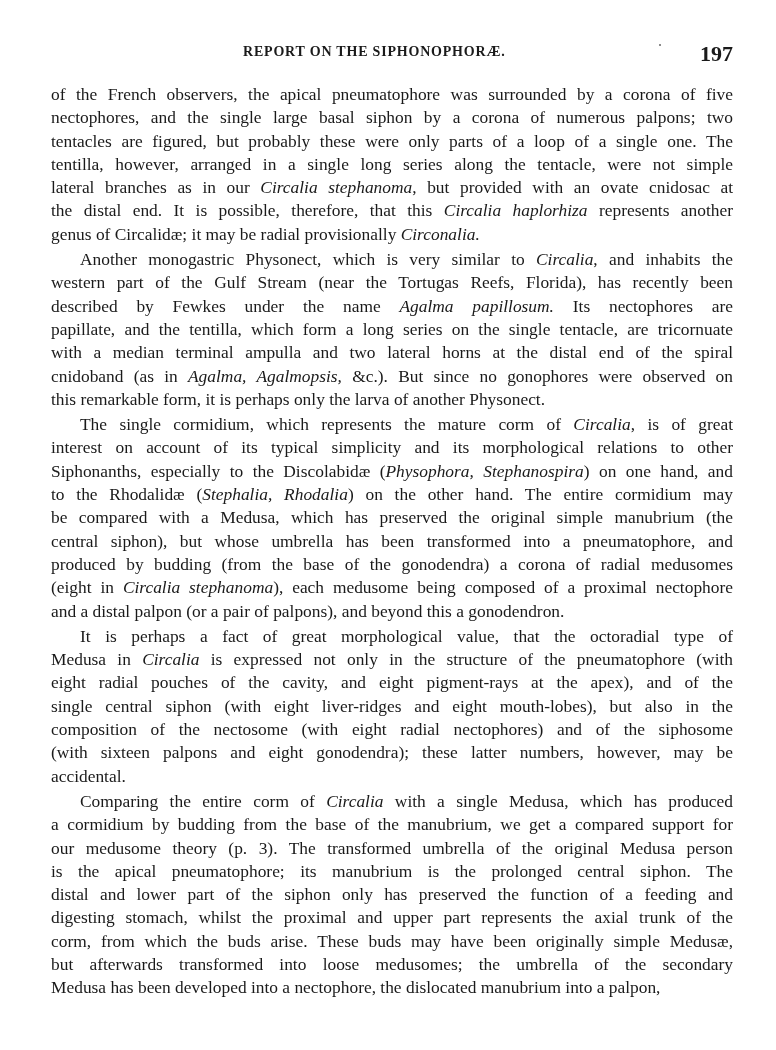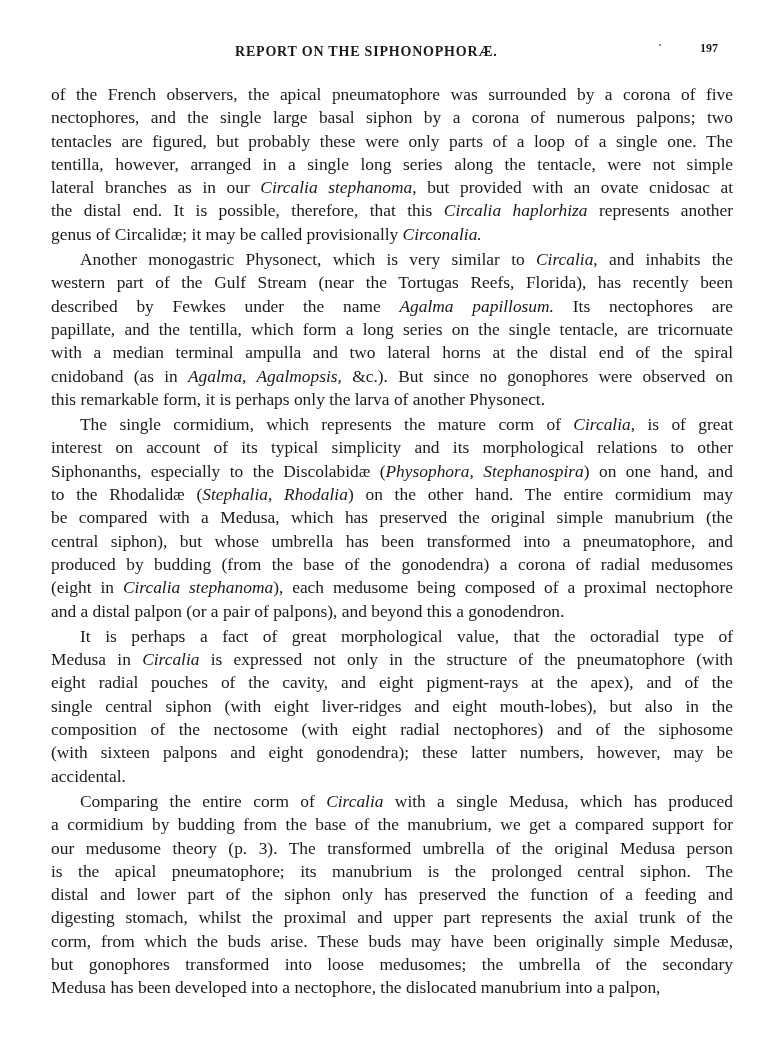--- a/index.html
+++ b/index.html
@@ -1,21 +1,21 @@
 <!DOCTYPE html>
 <html><head>
 <meta charset="utf-8">
 <style>
   html, body { margin: 0; padding: 0; background: #ffffff; }
   body { width: 776px; height: 1050px; position: relative; overflow: hidden;
          font-family: "Liberation Serif", "DejaVu Serif", serif; color: #1a1a1a; }
   .header { position: absolute; top: 44px; left: 0; width: 776px; height: 24px; }
-  .running-title { position: absolute; left: 235px; top: 0; font-size: 14px; letter-spacing: 0.8px;
+  .running-title { position: absolute; left: 243px; top: 0; font-size: 14px; letter-spacing: 0.8px;
                    font-weight: bold; }
-  .folio { position: absolute; left: 700px; top: -3px; font-size: 12px; font-weight: bold; }
+  .folio { position: absolute; left: 700px; top: -3px; font-size: 22px; font-weight: bold; }
   .speck { position: absolute; left: 659px; top: 0px; width: 2px; height: 2px; background: #666; border-radius: 1px; }
   .text { position: absolute; left: 51px; top: 83px; width: 682px; }
   .line { height: 23.3px; line-height: 23.3px; font-size: 17.4px; white-space: nowrap;
           text-align: justify; text-align-last: justify; overflow: visible; }
   .line.last { text-align-last: left; }
   .line.indent { padding-left: 29px; }
   .gap { height: 2px; }
   i { }
 </style>
 </head>
@@ -28,21 +28,21 @@
 </div>
 
 <div class="text" id="body-text">
     <div>
       <div class="line"><span>of the French observers, the apical pneumatophore was surrounded by a corona of five</span></div>
       <div class="line"><span>nectophores, and the single large basal siphon by a corona of numerous palpons; two</span></div>
       <div class="line"><span>tentacles are figured, but probably these were only parts of a loop of a single one.  The</span></div>
       <div class="line"><span>tentilla, however, arranged in a single long series along the tentacle, were not simple</span></div>
       <div class="line"><span>lateral branches as in our </span><i>Circalia stephanoma</i><span>, but provided with an ovate cnidosac at</span></div>
       <div class="line" style="letter-spacing: -0.000169837px;"><span>the distal end.  It is possible, therefore, that this </span><i>Circalia haplorhiza</i><span> represents another</span></div>
-      <div class="line last"><span>genus of Circalidæ; it may be called provisionally </span><i>Circonalia.</i></div>
+      <div class="line last"><span>genus of Circalidæ; it may be radial provisionally </span><i>Circonalia.</i></div>
     </div>
     <div class="gap"></div>
     <div>
       <div class="line indent"><span>Another monogastric Physonect, which is very similar to </span><i>Circalia</i><span>, and inhabits the</span></div>
       <div class="line"><span>western part of the Gulf Stream (near the Tortugas Reefs, Florida), has recently been</span></div>
       <div class="line" style="letter-spacing: -0.000211149px;"><span>described by Fewkes under the name </span><i>Agalma papillosum.</i><span>  Its nectophores are</span></div>
       <div class="line"><span>papillate, and the tentilla, which form a long series on the single tentacle, are tricornuate</span></div>
       <div class="line"><span>with a median terminal ampulla and two lateral horns at the distal end of the spiral</span></div>
       <div class="line"><span>cnidoband (as in </span><i>Agalma, Agalmopsis,</i><span> &amp;c.).  But since no gonophores were observed on</span></div>
       <div class="line last"><span>this remarkable form, it is perhaps only the larva of another Physonect.</span></div>
@@ -71,16 +71,16 @@
     </div>
     <div class="gap"></div>
     <div>
       <div class="line indent" style="letter-spacing: -0.000200321px;"><span>Comparing the entire corm of </span><i>Circalia</i><span> with a single Medusa, which has produced</span></div>
       <div class="line"><span>a cormidium by budding from the base of the manubrium, we get a compared support for</span></div>
       <div class="line"><span>our medusome theory (p. 3).  The transformed umbrella of the original Medusa person</span></div>
       <div class="line"><span>is the apical pneumatophore; its manubrium is the prolonged central siphon.  The</span></div>
       <div class="line"><span>distal and lower part of the siphon only has preserved the function of a feeding and</span></div>
       <div class="line"><span>digesting stomach, whilst the proximal and upper part represents the axial trunk of the</span></div>
       <div class="line"><span>corm, from which the buds arise.  These buds may have been originally simple Medusæ,</span></div>
-      <div class="line"><span>but gonophores transformed into loose medusomes; the umbrella of the secondary</span></div>
+      <div class="line"><span>but afterwards transformed into loose medusomes; the umbrella of the secondary</span></div>
       <div class="line last"><span>Medusa has been developed into a nectophore, the dislocated manubrium into a palpon,</span></div>
     </div>
   </div>
 
 </body></html>

